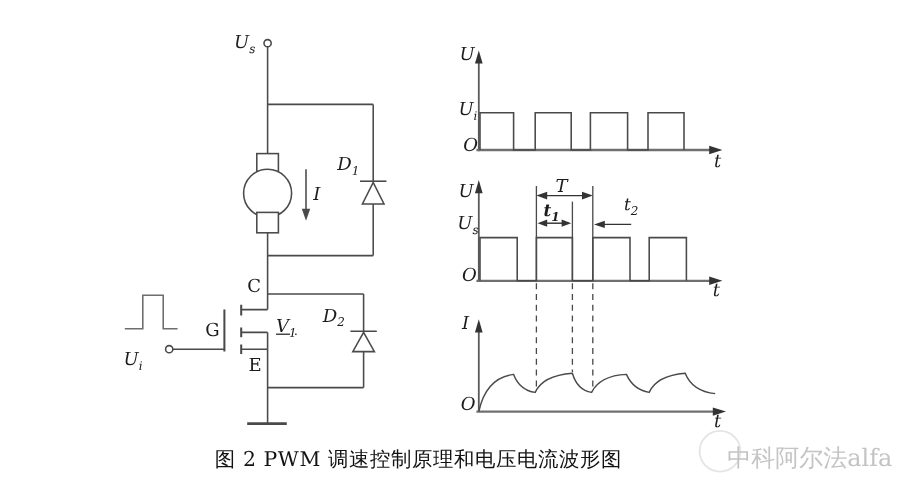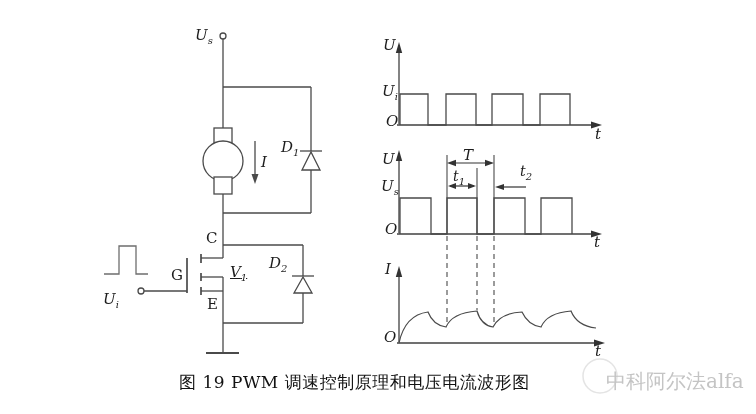--- a/index.html
+++ b/index.html
@@ -136,42 +136,42 @@
       <polygon points="399,266 395.8,277 402.2,277" fill="#333"></polygon>
       <polygon points="605,343 594,339.5 594,346.5" fill="#333"></polygon>
       <path d="M399,343 Q405,315 428,312 Q433,325 446,327 Q452,313 477,311 Q481,325 493,327
                Q500,313 522,312 Q528,325 541,327 Q547,313 571,311 Q577,326 596,328" stroke="#4a4a4a" stroke-width="1.2" fill="none"></path>
     </g>
 
     <circle cx="600" cy="376" r="17" stroke="#e4e4e4" stroke-width="1.5" fill="none"></circle>
   </svg>
 
   <div class="lbl" style="left:195px; top:28px;"><span>U</span><sub>s</sub></div>
-  <div class="lbl" style="left:281px; top:140px;"><span>D</span><sub>1</sub></div>
+  <div class="lbl" style="left:281px; top:130px;"><span>D</span><sub>1</sub></div>
   <div class="lbl" style="left:261px; top:155px;"><span>I</span></div>
   <div class="lbl up" style="left:206px; top:231px;"><span>C</span></div>
   <div class="lbl up" style="left:171px; top:268px;"><span>G</span></div>
   <div class="lbl up" style="left:207px; top:297px;"><span>E</span></div>
   <div class="lbl" style="left:230px; top:265px;text-decoration:underline;"><span>V</span><sub>1</sub></div>
   <div class="lbl" style="left:269px; top:256px;"><span>D</span><sub>2</sub></div>
   <div class="lbl" style="left:103px; top:292px;"><span>U</span><sub>i</sub></div>
 
   <div class="lbl" style="left:383px; top:38px;"><span>U</span></div>
   <div class="lbl" style="left:382px; top:84px;"><span>U</span><sub>i</sub></div>
   <div class="lbl" style="left:386px; top:114px;"><span>O</span></div>
   <div class="lbl" style="left:595px; top:127px;"><span>t</span></div>
 
   <div class="lbl" style="left:382px; top:152px;"><span>U</span></div>
   <div class="lbl" style="left:381px; top:179px;"><span>U</span><sub>s</sub></div>
   <div class="lbl" style="left:385px; top:222px;"><span>O</span></div>
   <div class="lbl" style="left:594px; top:235px;"><span>t</span></div>
   <div class="lbl" style="left:463px; top:148px;"><span>T</span></div>
-  <div class="lbl small" style="left:453px; top:169px;"><span>t</span><sub>1</sub></div>
+  <div class="lbl small" style="left:453px; top:169px;font-weight:bold;"><span>t</span><sub>1</sub></div>
   <div class="lbl small" style="left:520px; top:164px;"><span>t</span><sub>2</sub></div>
 
   <div class="lbl" style="left:385px; top:262px;"><span>I</span></div>
   <div class="lbl" style="left:384px; top:330px;"><span>O</span></div>
   <div class="lbl" style="left:595px; top:344px;"><span>t</span></div>
 
   <div class="wm-brand">中科阿尔法alfa</div>
-  <div class="caption">图 19 PWM 调速控制原理和电压电流波形图</div>
+  <div class="caption">图 2 PWM 调速控制原理和电压电流波形图</div>
 
 </div>
 
 </body></html>

